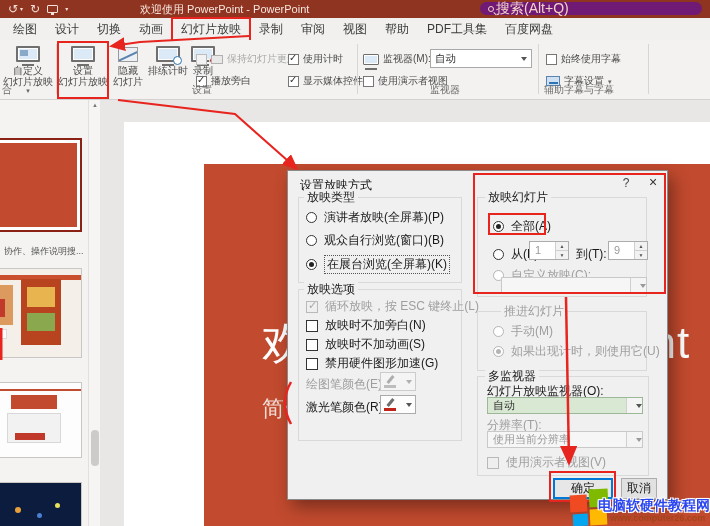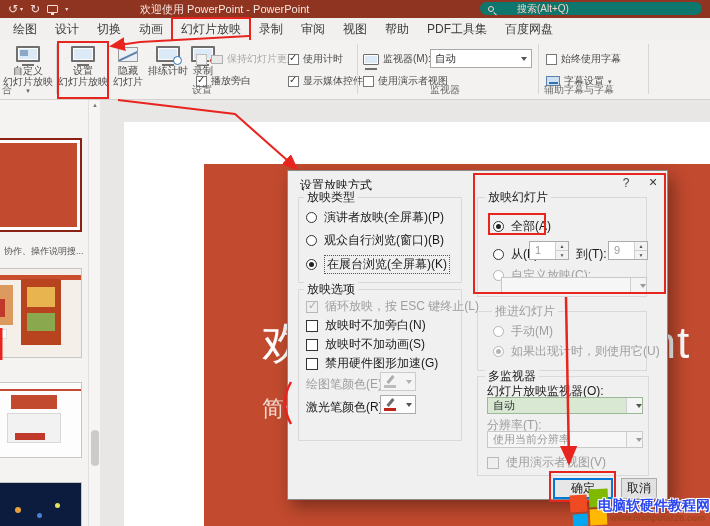--- a/index.html
+++ b/index.html
@@ -6,21 +6,21 @@
   body { font-family:"Liberation Sans","DejaVu Sans",sans-serif; background:#555; }
   #app { position:relative; width:710px; height:526px; overflow:hidden; background:#e9e7e5; font-family:"Liberation Sans","DejaVu Sans",sans-serif; }
 
   
   .tbar { position:absolute; left:0; top:0; width:710px; height:18px; background:#8e3420; color:#f2dcd3; display:flex; align-items:center; font-size:11px; }
   .qat { display:flex; align-items:center; gap:7px; padding-left:8px; color:#f4e0d8; }
   .qat .g { font-size:12px; line-height:12px; cursor:default; }
   .qat .mini-mon { width:11px; height:8px; border:1px solid #f4e0d8; border-radius:1px; position:relative; }
   .qat .mini-mon::after { content:''; position:absolute; left:3px; bottom:-3px; width:3px; height:2px; background:#f4e0d8; }
   .apptitle { position:absolute; left:140px; top:2px; font-size:11px; color:#f7e6df; white-space:nowrap; }
-  .search { position:absolute; left:480px; top:2px; width:222px; height:13px; background:#0f766e; border-radius:7px; display:flex; align-items:center; gap:23px; padding-left:8px; color:#f2d3c8; font-size:10px; }
+  .search { position:absolute; left:480px; top:2px; width:222px; height:13px; background:#701a75; border-radius:7px; display:flex; align-items:center; gap:2px; padding-left:8px; color:#f2d3c8; font-size:14px; }
   .mag { width:6px; height:6px; border:1px solid #f2d3c8; border-radius:50%; position:relative; flex:0 0 auto; }
   .mag::after { content:''; position:absolute; left:5px; top:5px; width:4px; height:1px; background:#f2d3c8; transform:rotate(45deg); transform-origin:0 0; }
 
   
   .tabs { position:absolute; left:0; top:18px; width:710px; height:22px; background:#f1f0ef; display:flex; align-items:center; font-size:12px; color:#3b3b3b; overflow:visible; }
   .tab { padding:3px 9px; white-space:nowrap; cursor:default; }
   .tab.active { outline:2px solid #e8241f; outline-offset:-1px; }
 
   
   .ribbon { position:absolute; left:0; top:40px; width:710px; height:60px; background:#f3f2f1; border-bottom:1px solid #d4d2d0; font-size:10.5px; color:#444; }
@@ -368,21 +368,21 @@
       <span class="rad dis"></span>
       <span>自定义放映(C):</span>
     </div>
     <div class="combo dis" style="left:213px;top:106px;width:146px;">
       <span class="ab">
           <span class="tri" style="border-top-color:#9a9a9a;"></span>
         </span>
     </div>
 
     <div class="gb" style="left:189px;top:140px;width:170px;height:60px;"></div>
-    <span class="gb-lab dis" style="left:204px;top:132px;font-family:Liberation Serif, serif;">推进幻灯片</span>
+    <span class="gb-lab dis" style="left:213px;top:132px;font-family:Liberation Serif, serif;">推进幻灯片</span>
     <div class="drow dis" style="left:205px;top:152px;justify-content:space-between;">
       <span class="rad dis"></span>
       <span>手动(M)</span>
     </div>
     <div class="drow dis" style="left:205px;top:172px;">
       <span class="rad dis sel"></span>
       <span>如果出现计时，则使用它(U)</span>
     </div>
 
     <div class="gb" style="left:189px;top:205px;width:172px;height:100px;"></div>

